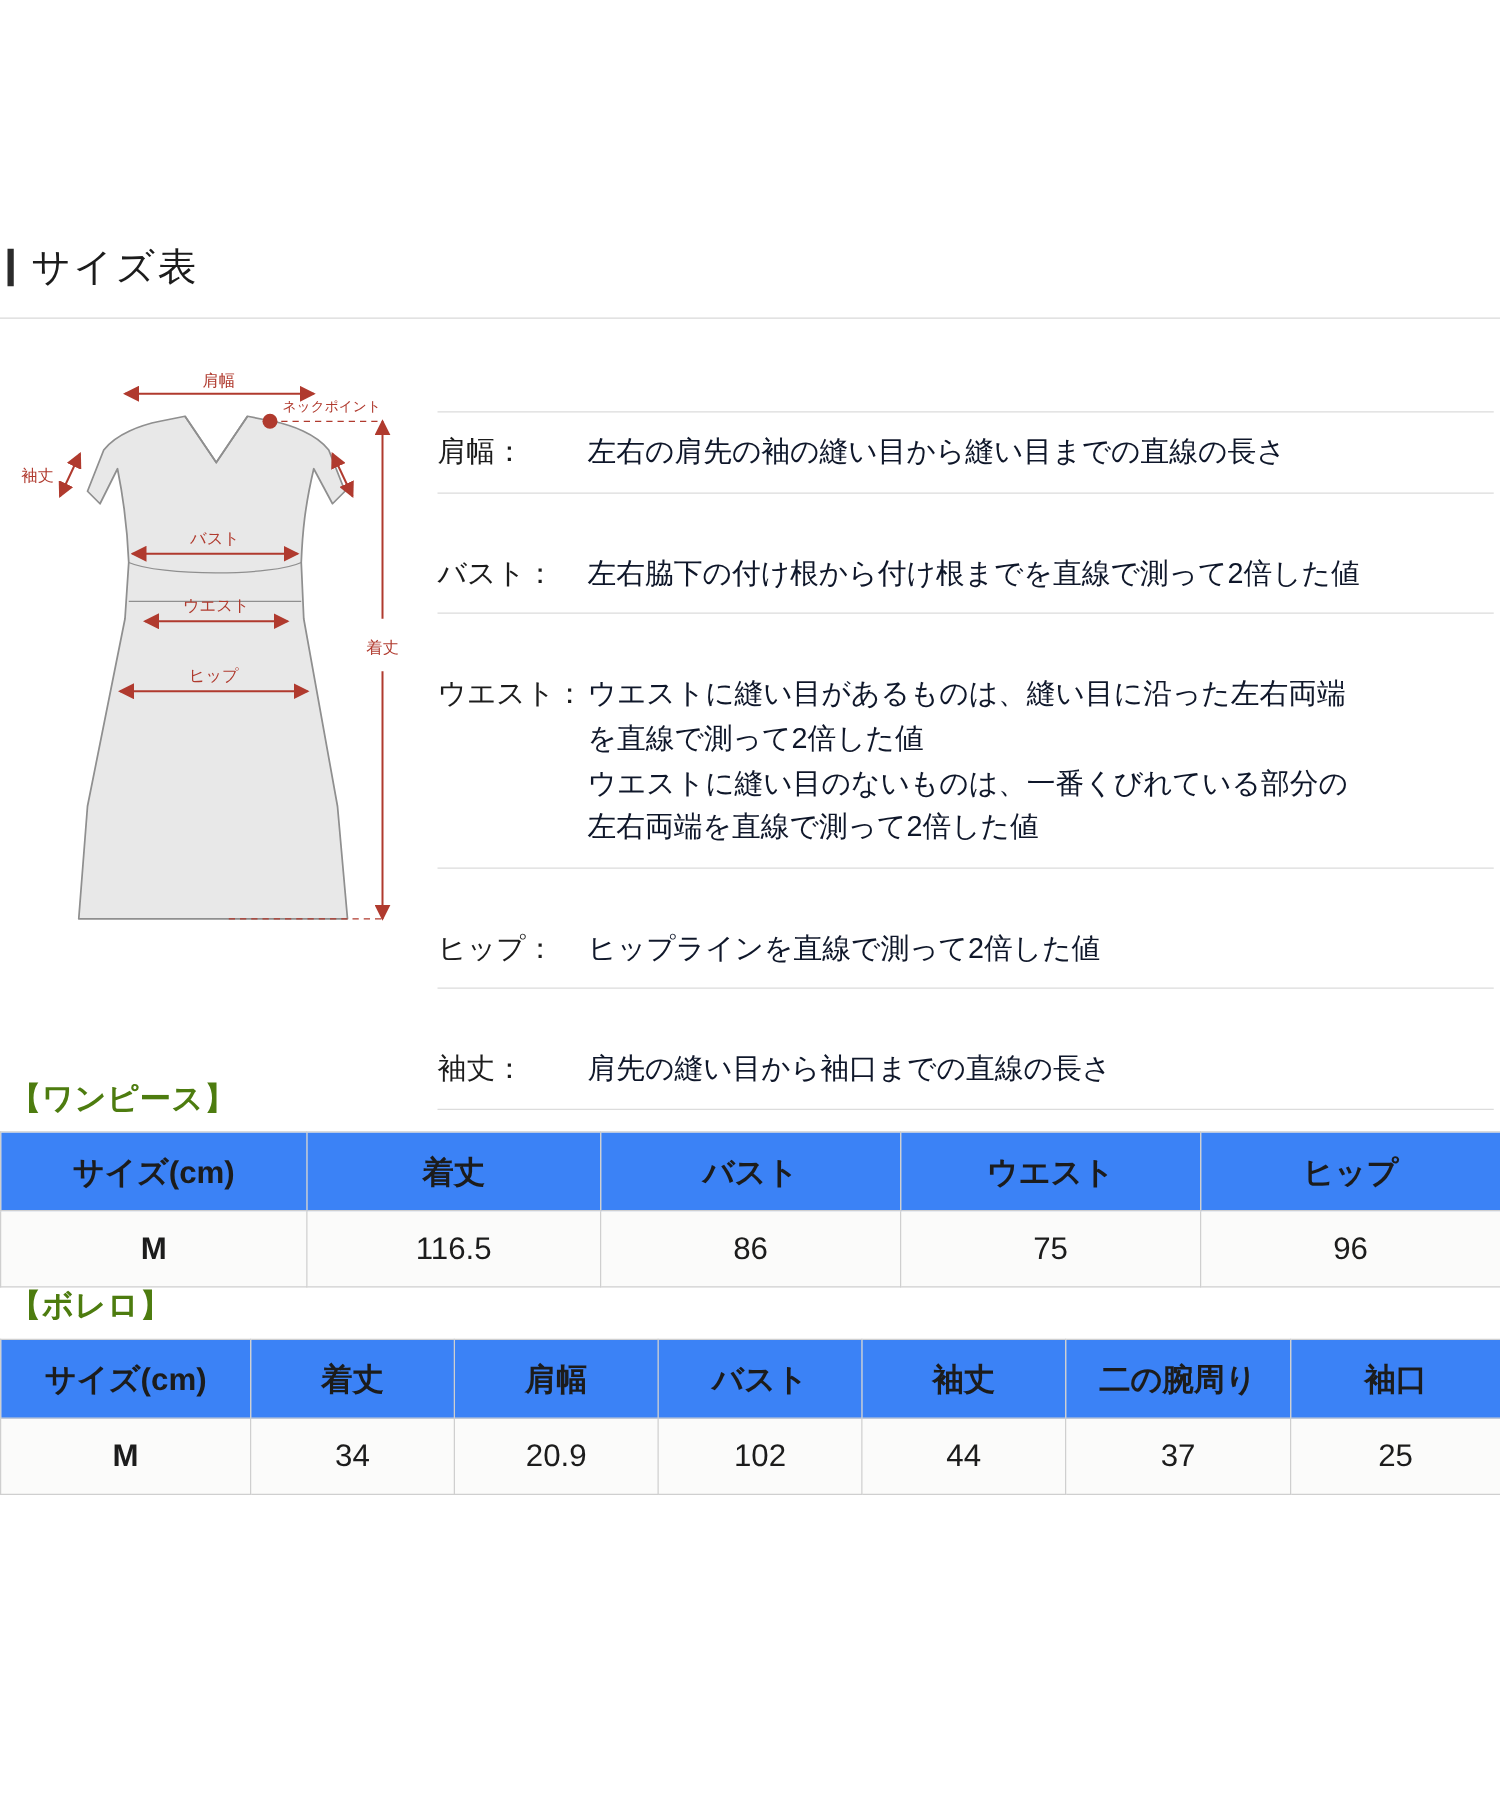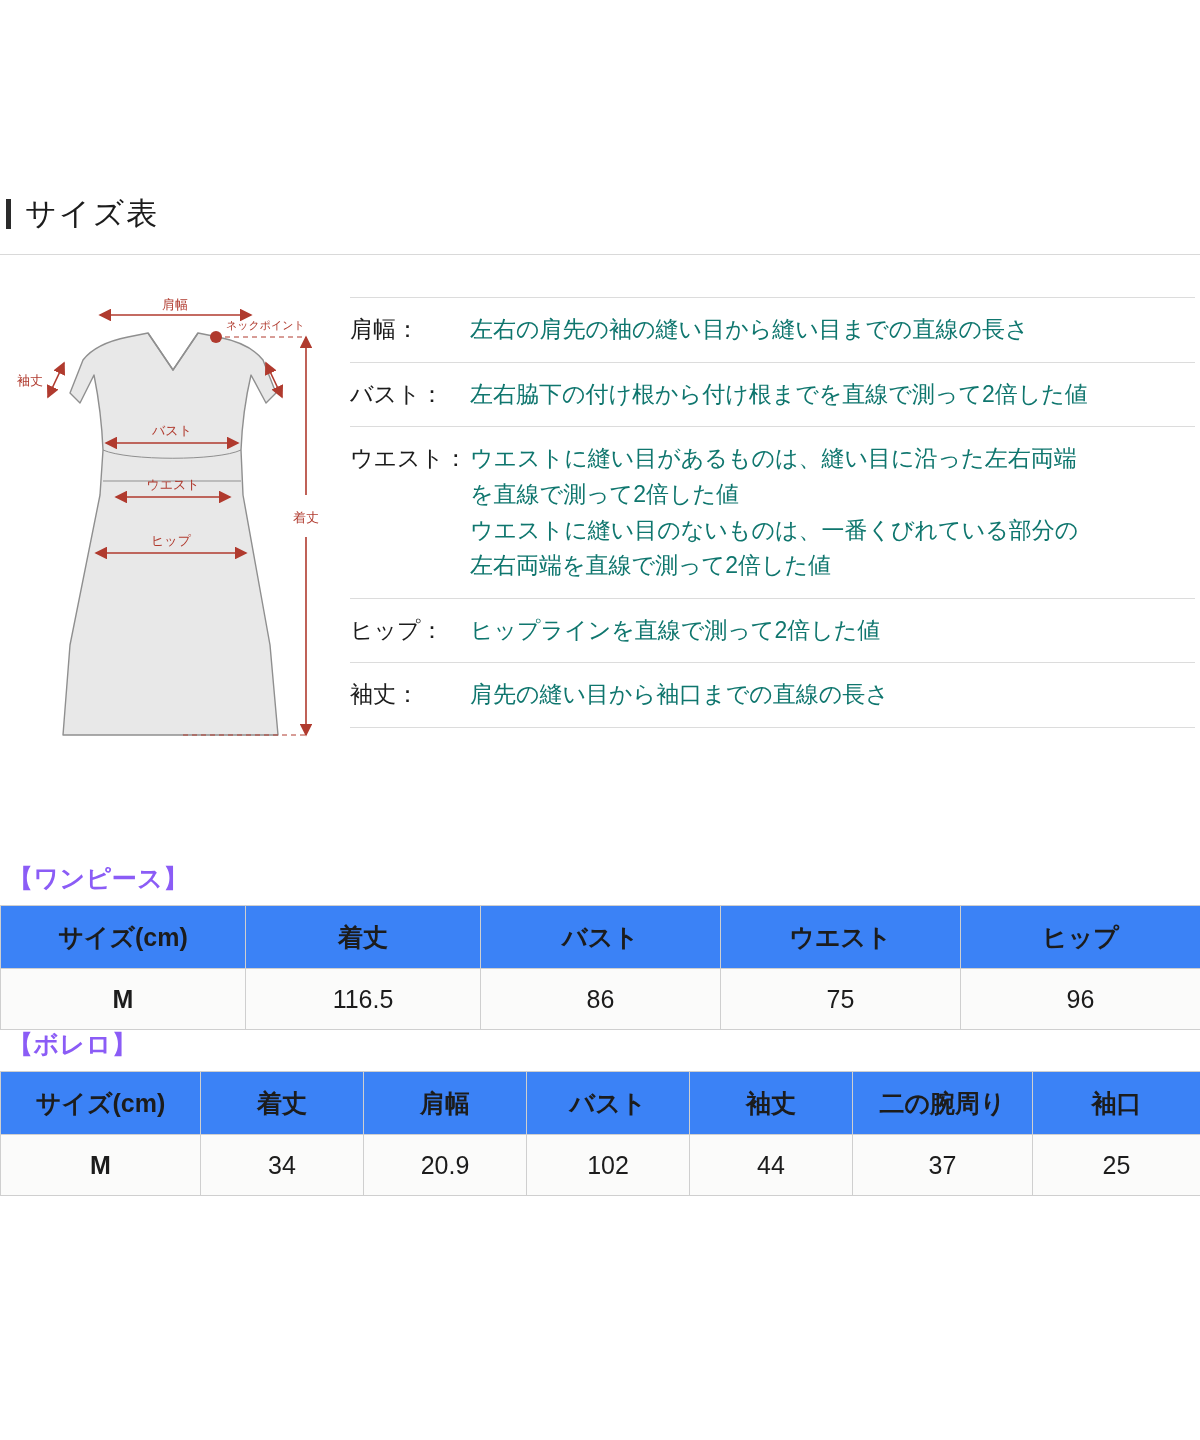--- a/index.html
+++ b/index.html
@@ -74,53 +74,54 @@
     position: absolute;
     left: 350px;
     top: 22px;
     width: 845px;
   }
   .def-row {
     display: flex;
     align-items: flex-start;
     border-bottom: 1px solid #dcdcdc;
     padding: 14px 0 14px 0;
+    margin-top: 32px;
   }
   .def-row:first-child { border-top: 1px solid #dcdcdc; }
   .def-row.last { border-bottom: 1px solid #dcdcdc; }
   .def-term {
     width: 120px;
     flex: 0 0 120px;
     font-size: 23px;
     line-height: 1.5;
     color: #1c1c1c;
     white-space: nowrap;
   }
   .def-desc {
     font-size: 23px;
     line-height: 1.55;
-    color: #0f766e;
+    color: #0f172a;
   }
   .def-desc .line { display: block; }
   .dot-inline {
     display: inline-block;
     width: 13px;
     height: 13px;
     border-radius: 50%;
     background: #c0392b;
     vertical-align: 1px;
     margin: 0 1px;
   }
 
   
   .table-block { position: absolute; left: 0; width: 1200px; }
   .block-heading {
     font-size: 25px;
     font-weight: bold;
-    color: #8b5cf6;
+    color: #4d7c0f;
     margin: 0 0 10px 8px;
     letter-spacing: 0.5px;
   }
   table.size-table {
     border-collapse: collapse;
     width: 1200px;
     table-layout: fixed;
   }
   table.size-table th,
   table.size-table td {

